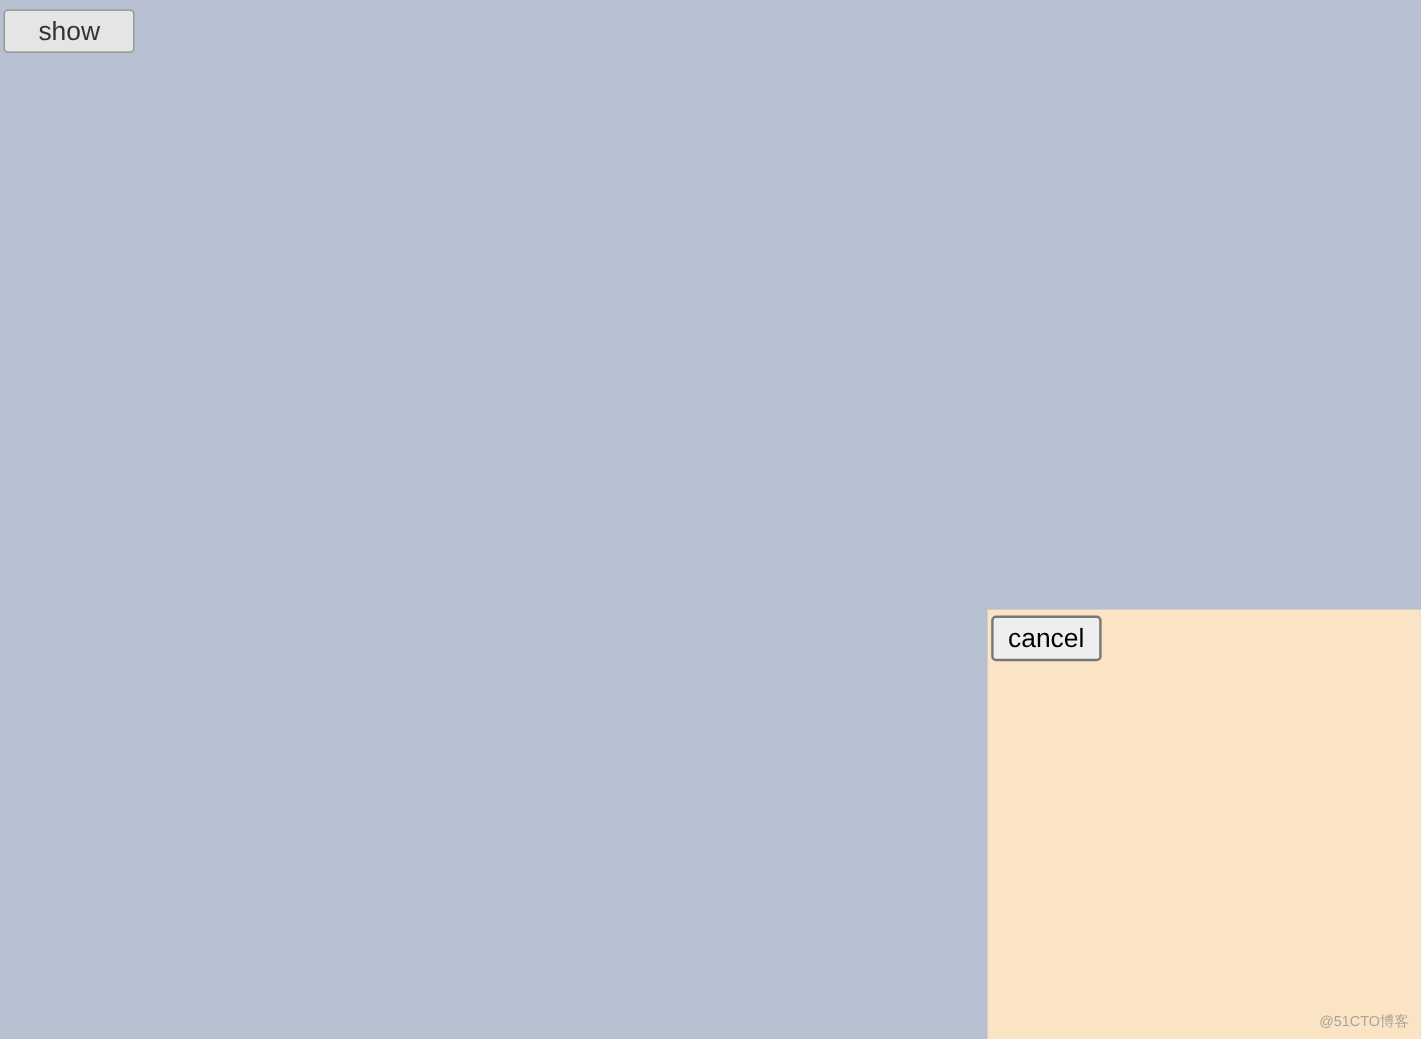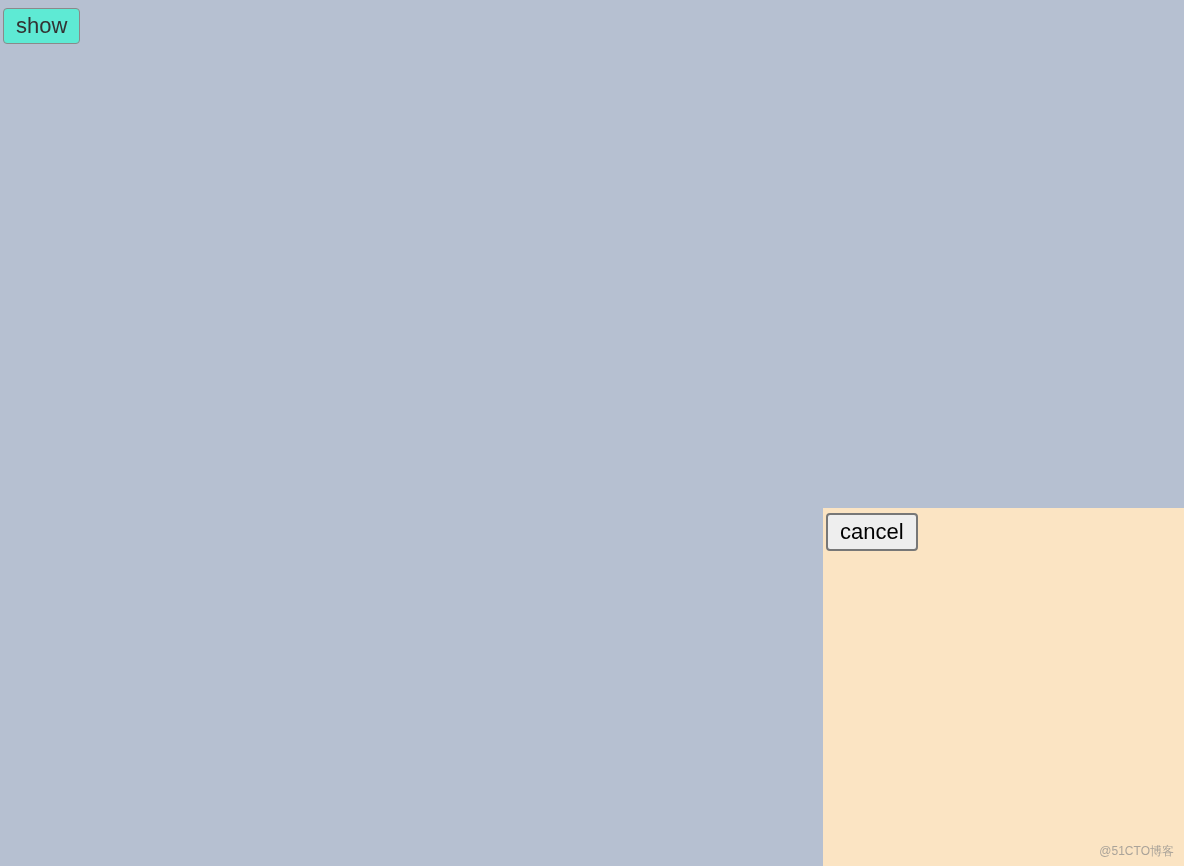--- a/index.html
+++ b/index.html
@@ -12,23 +12,23 @@
       height: 866px;
       background-color: #b6c0d1;
       font-family: Arial, sans-serif;
       position: relative;
       overflow: hidden;
     }
     .show-button {
       position: absolute;
       top: 8px;
       left: 3px;
-      padding: 4px 12px;
+      padding: 4px 28px;
       font-size: 22px;
-      background-color: #5eead4;
+      background-color: #e5e5e5;
       border: 1px solid #8a8a8a;
       border-radius: 4px;
       color: #333;
       cursor: pointer;
       font-family: Arial, sans-serif;
     }
     .panel {
       position: absolute;
       top: 470px;
       left: 823px;

